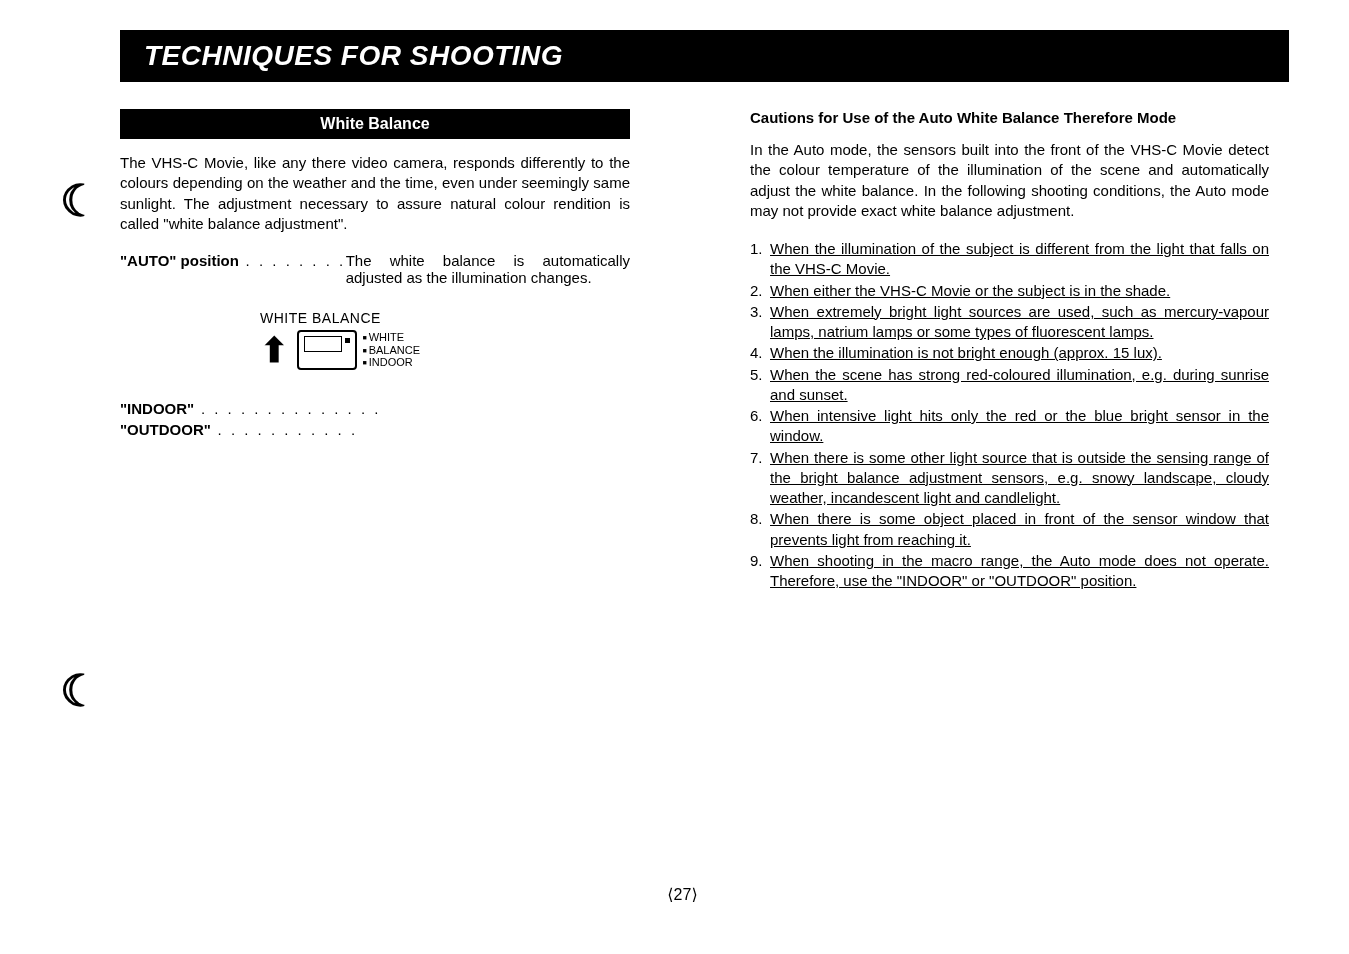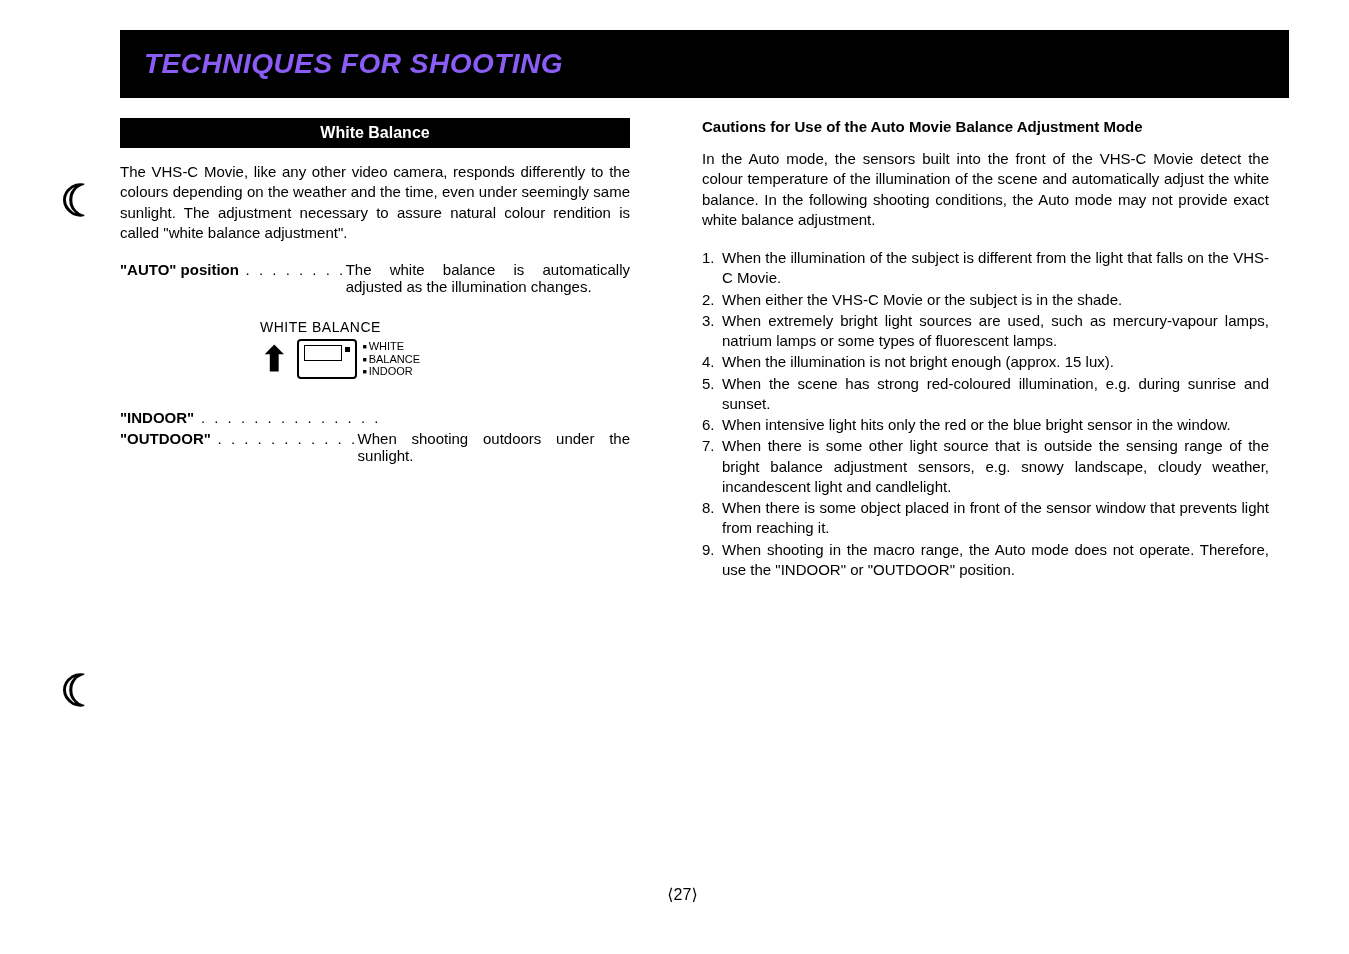--- a/index.html
+++ b/index.html
@@ -12,31 +12,31 @@
     width: 1349px;
     height: 954px;
     position: relative;
   }
   .page {
     padding: 30px 60px 20px 120px;
     box-sizing: border-box;
   }
   .title-bar {
     background: #000;
-    color: #8b5cf6;
+    color: #ffffff;
     font-weight: bold;
     font-size: 28px;
-    padding: 18px 24px;
+    padding: 10px 24px;
     font-style: italic;
     letter-spacing: 0.5px;
-    margin-bottom: 20px;
   }
   .columns {
     display: flex;
-    gap: 72px;
+    gap: 120px;
+    margin-top: 27px;
   }
   .col-left {
     flex: 0 0 510px;
   }
   .col-right {
     flex: 1;
     padding-right: 20px;
   }
   .section-heading {
     background: #000;
@@ -135,20 +135,21 @@
     display: flex;
     text-align: justify;
     line-height: 1.35;
     margin-bottom: 1px;
   }
   .num-list .n {
     flex: 0 0 20px;
   }
   .num-list .t {
     flex: 1;
+    text-decoration: underline;
   }
   .page-num {
     position: absolute;
     bottom: 50px;
     left: 16px;
     right: 0;
     text-align: center;
     font-size: 16px;
   }
   .hole-mark {
@@ -167,21 +168,21 @@
 
 <div class="page">
 
   <div class="title-bar">TECHNIQUES FOR SHOOTING</div>
 
   <div class="columns">
 
     <div class="col-left">
       <div class="section-heading">White Balance</div>
 
-      <div class="justify">The VHS-C Movie, like any other video camera, responds differently to the colours depending on the weather and the time, even under seemingly same sunlight. The adjustment necessary to assure natural colour rendition is called "white balance adjustment".</div>
+      <div class="justify">The VHS-C Movie, like any there video camera, responds differently to the colours depending on the weather and the time, even under seemingly same sunlight. The adjustment necessary to assure natural colour rendition is called "white balance adjustment".</div>
 
       <div class="def-row">
         <div class="def-label">
           <span>"AUTO" position</span><span class="dots"> . . . . . . . .</span>
         </div>
         <div class="def-desc">The white balance is automatically adjusted as the illumination changes.</div>
       </div>
 
       <div class="switch-diagram">
         <div class="switch-label">WHITE BALANCE</div>
@@ -203,26 +204,25 @@
       <div class="def-row">
         <div class="def-label">
           <span>"INDOOR"</span><span class="dots"> . . . . . . . . . . . . . .</span>
         </div>
       </div>
 
       <div class="def-row">
         <div class="def-label">
           <span>"OUTDOOR"</span><span class="dots"> . . . . . . . . . . .</span>
         </div>
-        <div class="def-desc">When shooting outdoors under the sunlight.</div>
       </div>
     </div>
 
     <div class="col-right">
-      <div class="caution-heading">Cautions for Use of the Auto Movie Balance Adjustment Mode</div>
+      <div class="caution-heading">Cautions for Use of the Auto White Balance Therefore Mode</div>
       <div class="justify">In the Auto mode, the sensors built into the front of the VHS-C Movie detect the colour temperature of the illumination of the scene and automatically adjust the white balance. In the following shooting conditions, the Auto mode may not provide exact white balance adjustment.</div>
       <ol class="num-list">
         <li>
             <span class="n">1.</span>
             <span class="t">When the illumination of the subject is different from the light that falls on the VHS-C Movie.</span>
           </li>
         <li>
             <span class="n">2.</span>
             <span class="t">When either the VHS-C Movie or the subject is in the shade.</span>
           </li>

